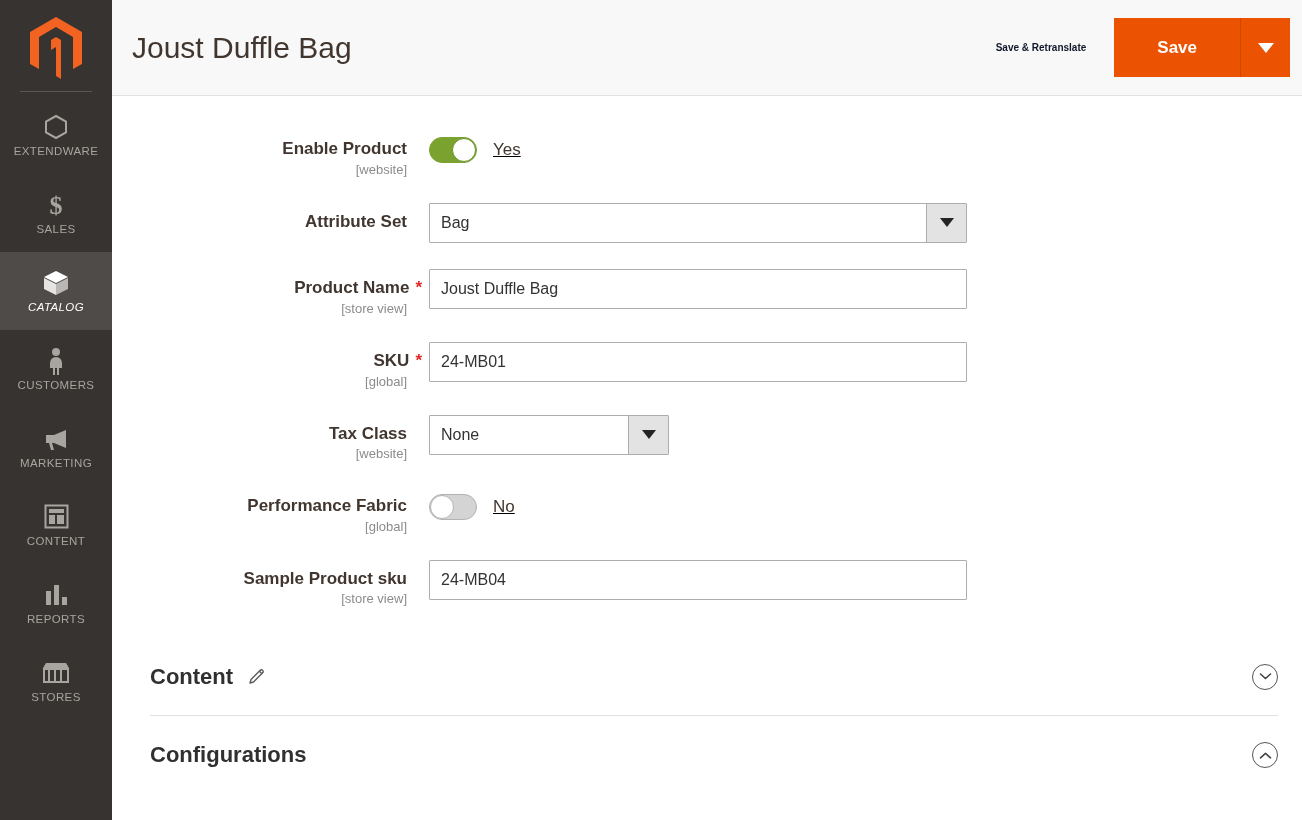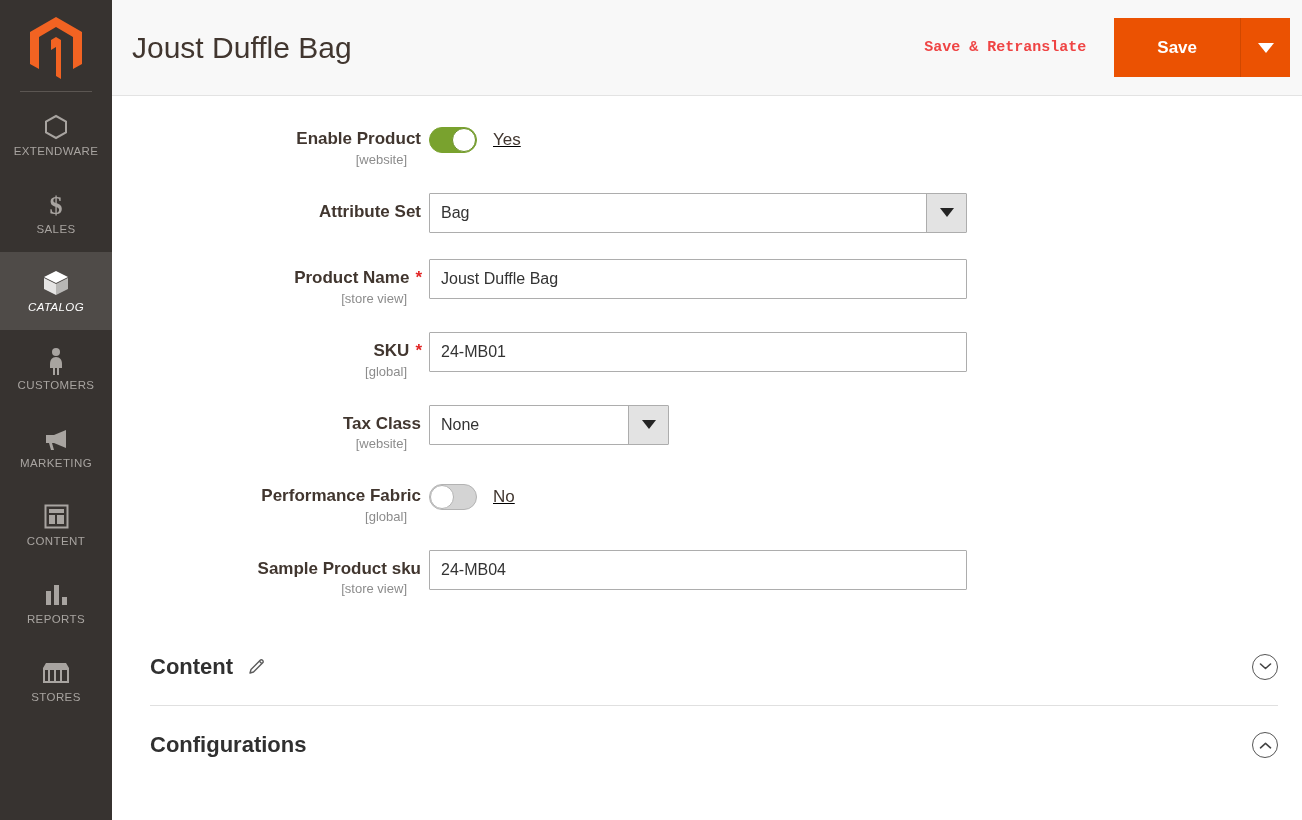--- a/index.html
+++ b/index.html
@@ -79,20 +79,21 @@
 
   
   .main {
     flex: 1;
     height: 820px;
     display: flex;
     flex-direction: column;
     background: #ffffff;
     position: relative;
     overflow: hidden;
+    gap: 10px;
   }
 
   
   .page-header {
     height: 96px;
     min-height: 96px;
     background: #f8f8f8;
     border-bottom: 1px solid #e3e3e3;
     display: flex;
     align-items: center;
@@ -111,29 +112,29 @@
   .header-actions {
     margin-left: auto;
     display: flex;
     align-items: center;
     height: 96px;
     padding-right: 12px;
     gap: 0;
   }
 
   .link-action {
-    font-size: 15px;
+    font-size: 10px;
     font-weight: bold;
-    color: #ef4444;
+    color: #0f172a;
     cursor: pointer;
     white-space: nowrap;
     padding: 0 18px;
     background: none;
     border: none;
-    font-family: Liberation Mono, monospace;
+    font-family: Liberation Sans, sans-serif;
   }
 
   .split-btn {
     display: flex;
     align-items: stretch;
     height: 59px;
     margin-left: 10px;
   }
   .split-btn .sb-main {
     background: #eb5202;
@@ -203,21 +204,21 @@
   }
   .scope-note {
     display: block;
     font-size: 13px;
     color: #8c8c8c;
     font-weight: normal;
     margin-top: 3px;
     padding-right: 22px;
   }
   .label-line {
-    padding-right: 8px;
+    padding-right: 22px;
     white-space: nowrap;
   }
   .label-line.with-star { padding-right: 0; }
   .label-line.with-star .req-star { margin-right: 7px; }
 
   .field-control-col {
     flex: 1;
     padding-top: 0;
     text-decoration: underline;
   }

